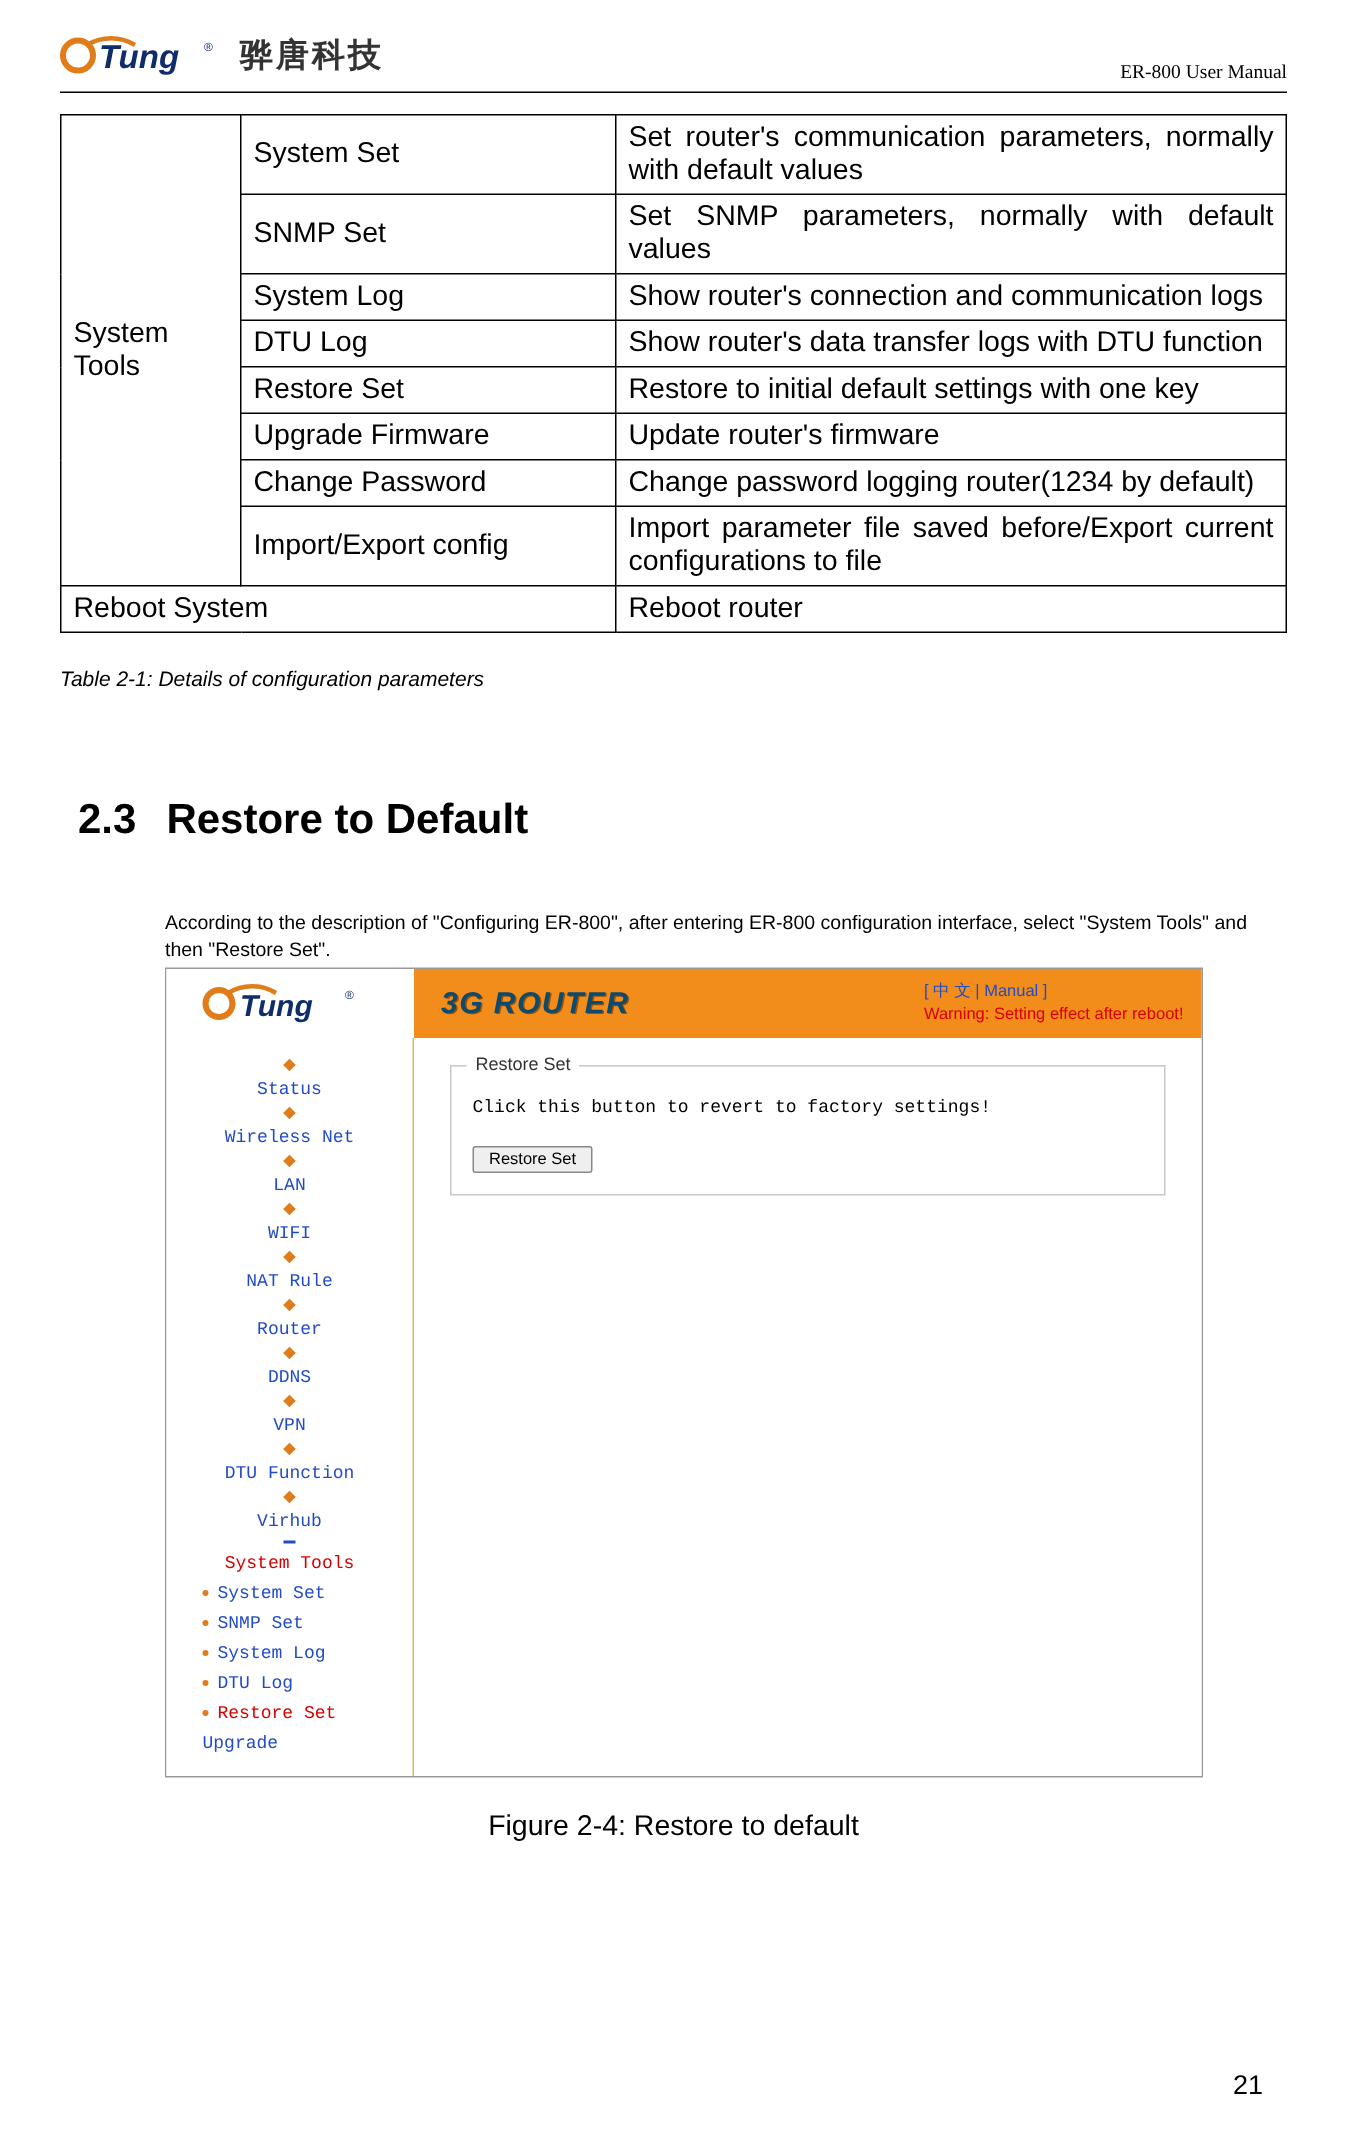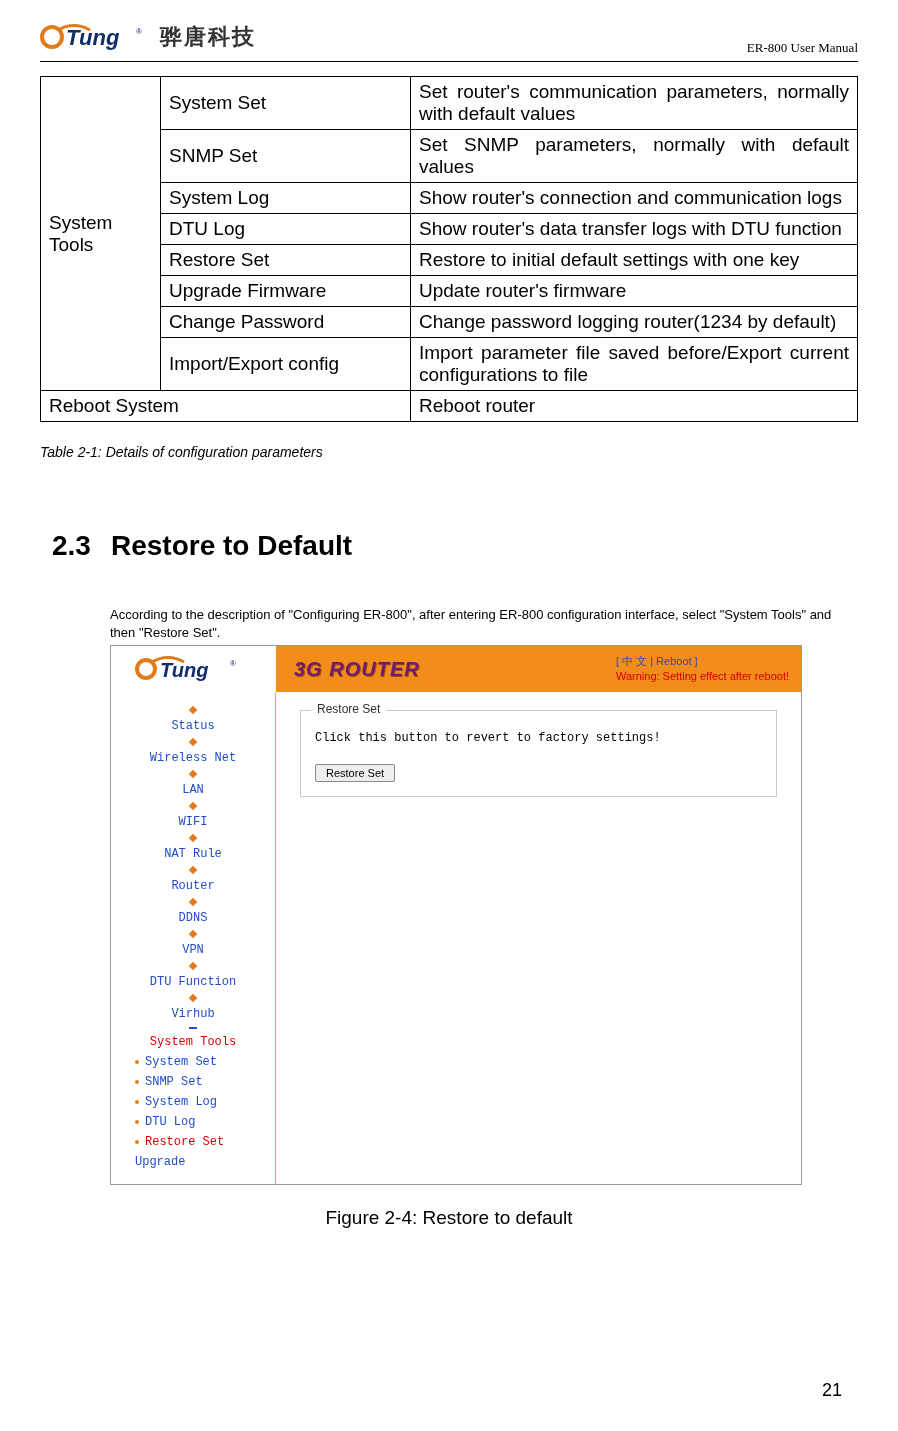--- a/index.html
+++ b/index.html
@@ -94,21 +94,21 @@
     background: #f28c1a;
     display: flex;
     align-items: center;
     justify-content: space-between;
     padding: 0 12px 0 18px;
   }
   .shot-banner-title {
     font-family: Arial, sans-serif;
     font-weight: 700;
     font-style: italic;
-    color: #701a75;
+    color: #0c4a6e;
     font-size: 20px;
     letter-spacing: 1px;
     text-shadow: 1px 1px 0 #9b5205;
   }
   .shot-banner-right { font-size: 11px; line-height: 1.35; text-align: left; }
   .shot-lang { color: #224cc5; }
   .shot-warning { color: #d50000; }
   .shot-body { display: flex; min-height: 380px; }
   .shot-side {
     width: 165px;
@@ -268,21 +268,21 @@
       <svg width="120" height="34" viewBox="0 0 120 34">
         <circle cx="12" cy="17" r="9" fill="none" stroke="#e07c1a" stroke-width="4"></circle>
         <path d="M18 10 C28 4, 40 4, 50 10" fill="none" stroke="#e07c1a" stroke-width="3"></path>
         <text x="26" y="25" font-family="Arial" font-weight="700" font-style="italic" font-size="20" fill="#0f2d6b">Tung</text>
         <text x="96" y="14" font-family="Arial" font-size="8" fill="#0f2d6b">®</text>
       </svg>
     </div>
     <div class="shot-banner">
       <span class="shot-banner-title">3G  ROUTER</span>
       <div class="shot-banner-right">
-        <div class="shot-lang">[ 中 文  | Reboot ]</div>
+        <div class="shot-lang">[ 中 文  | Manual ]</div>
         <div class="shot-warning">Warning: Setting effect after reboot!</div>
       </div>
     </div>
   </div>
   <div class="shot-body">
     <div class="shot-side">
       <div class="menu-item">
           <span class="bullet"></span>
           <span>Status</span>
         </div>

